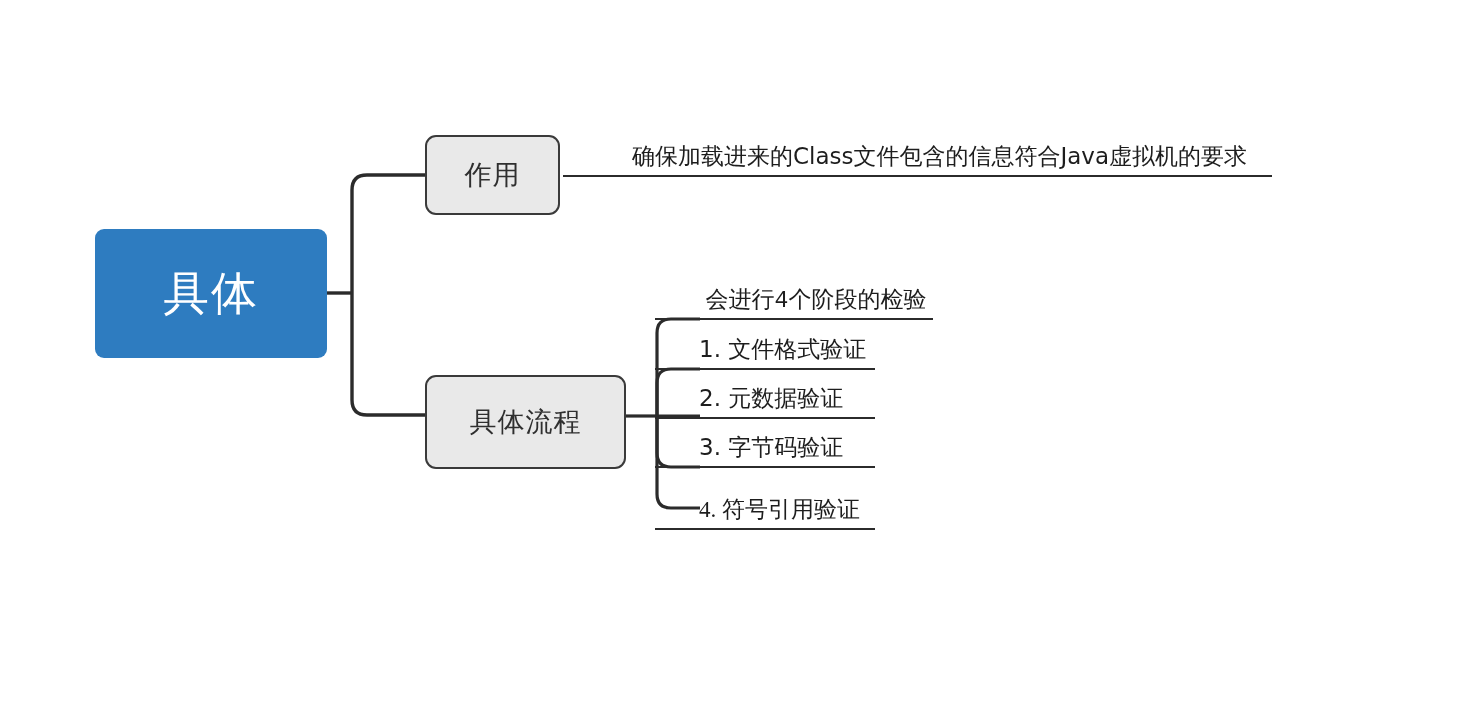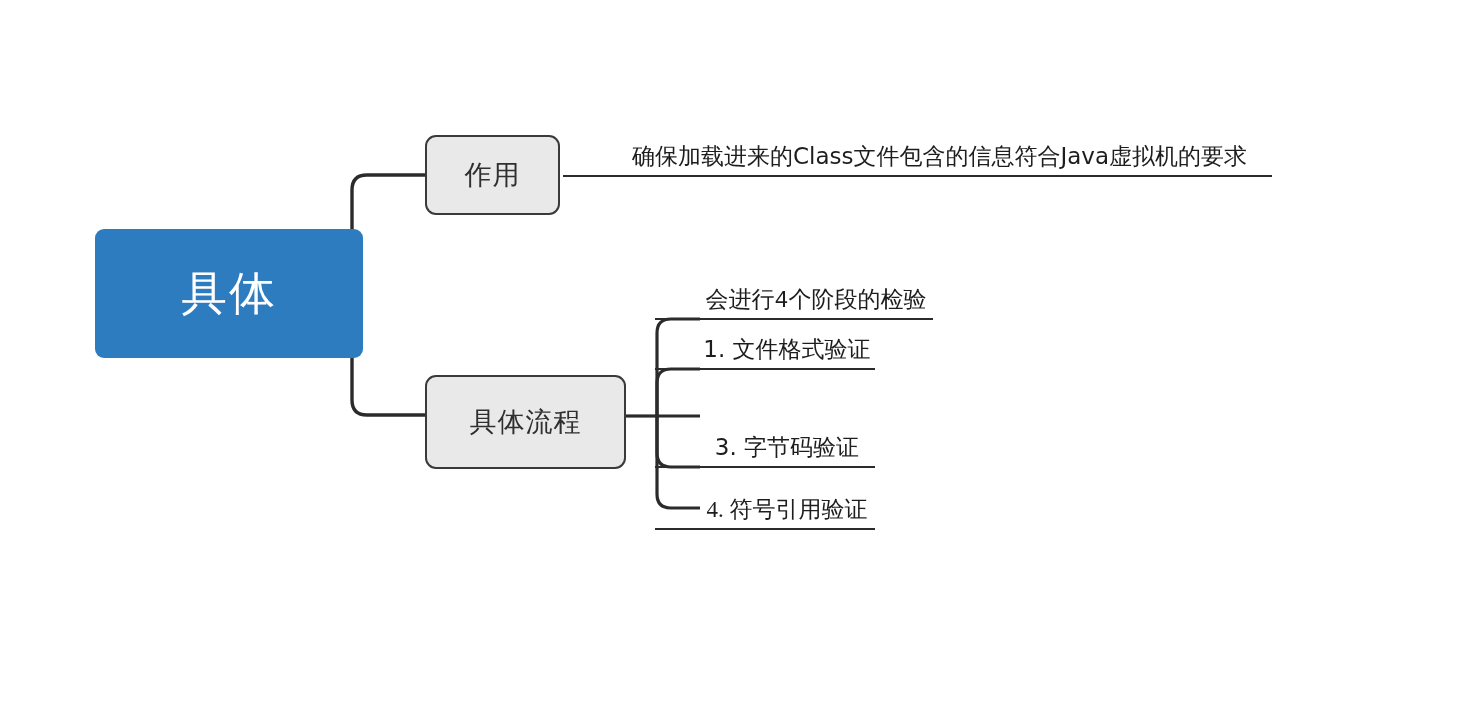--- a/index.html
+++ b/index.html
@@ -33,21 +33,21 @@
     display: flex;
     align-items: center;
     justify-content: center;
     text-align: center;
     white-space: nowrap;
   }
 
   .node-root {
     left: 95px;
     top: 229px;
-    width: 268px;
+    width: 232px;
     height: 129px;
     background: #2e7cc0;
     border-radius: 9px;
     color: #ffffff;
     font-size: 46px;
     letter-spacing: 2px;
   }
 
   .node-branch {
     background: #e9e9e9;
@@ -107,21 +107,20 @@
     font-size: 23px;
     justify-content: center;
     font-family: Liberation Mono, monospace;
   }
 
   .leaf-step {
     width: 220px;
     height: 36px;
     font-size: 23px;
     left: 655px;
-    justify-content: center;
   }
   .leaf-step-1 { top: 334px; }
   .leaf-step-2 { top: 383px; }
   .leaf-step-3 { top: 432px; }
   .leaf-step-4 { top: 494px; font-family: Liberation Serif, serif; }
 </style>
 </head>
 <body>
 
 <div id="canvas">
@@ -164,20 +163,23 @@
   </div>
 
   <div class="leaf leaf-stages">
     <span class="leaf-text">会进行4个阶段的检验</span>
   </div>
 
   <div class="leaf leaf-step leaf-step-1">
     <span class="leaf-text">1. 文件格式验证</span>
   </div>
 
+  <div class="leaf leaf-step leaf-step-2">
+    <span class="leaf-text">2. 元数据验证</span>
+  </div>
 
   <div class="leaf leaf-step leaf-step-3">
     <span class="leaf-text">3. 字节码验证</span>
   </div>
 
   <div class="leaf leaf-step leaf-step-4">
     <span class="leaf-text">4. 符号引用验证</span>
   </div>
 
 </div>

